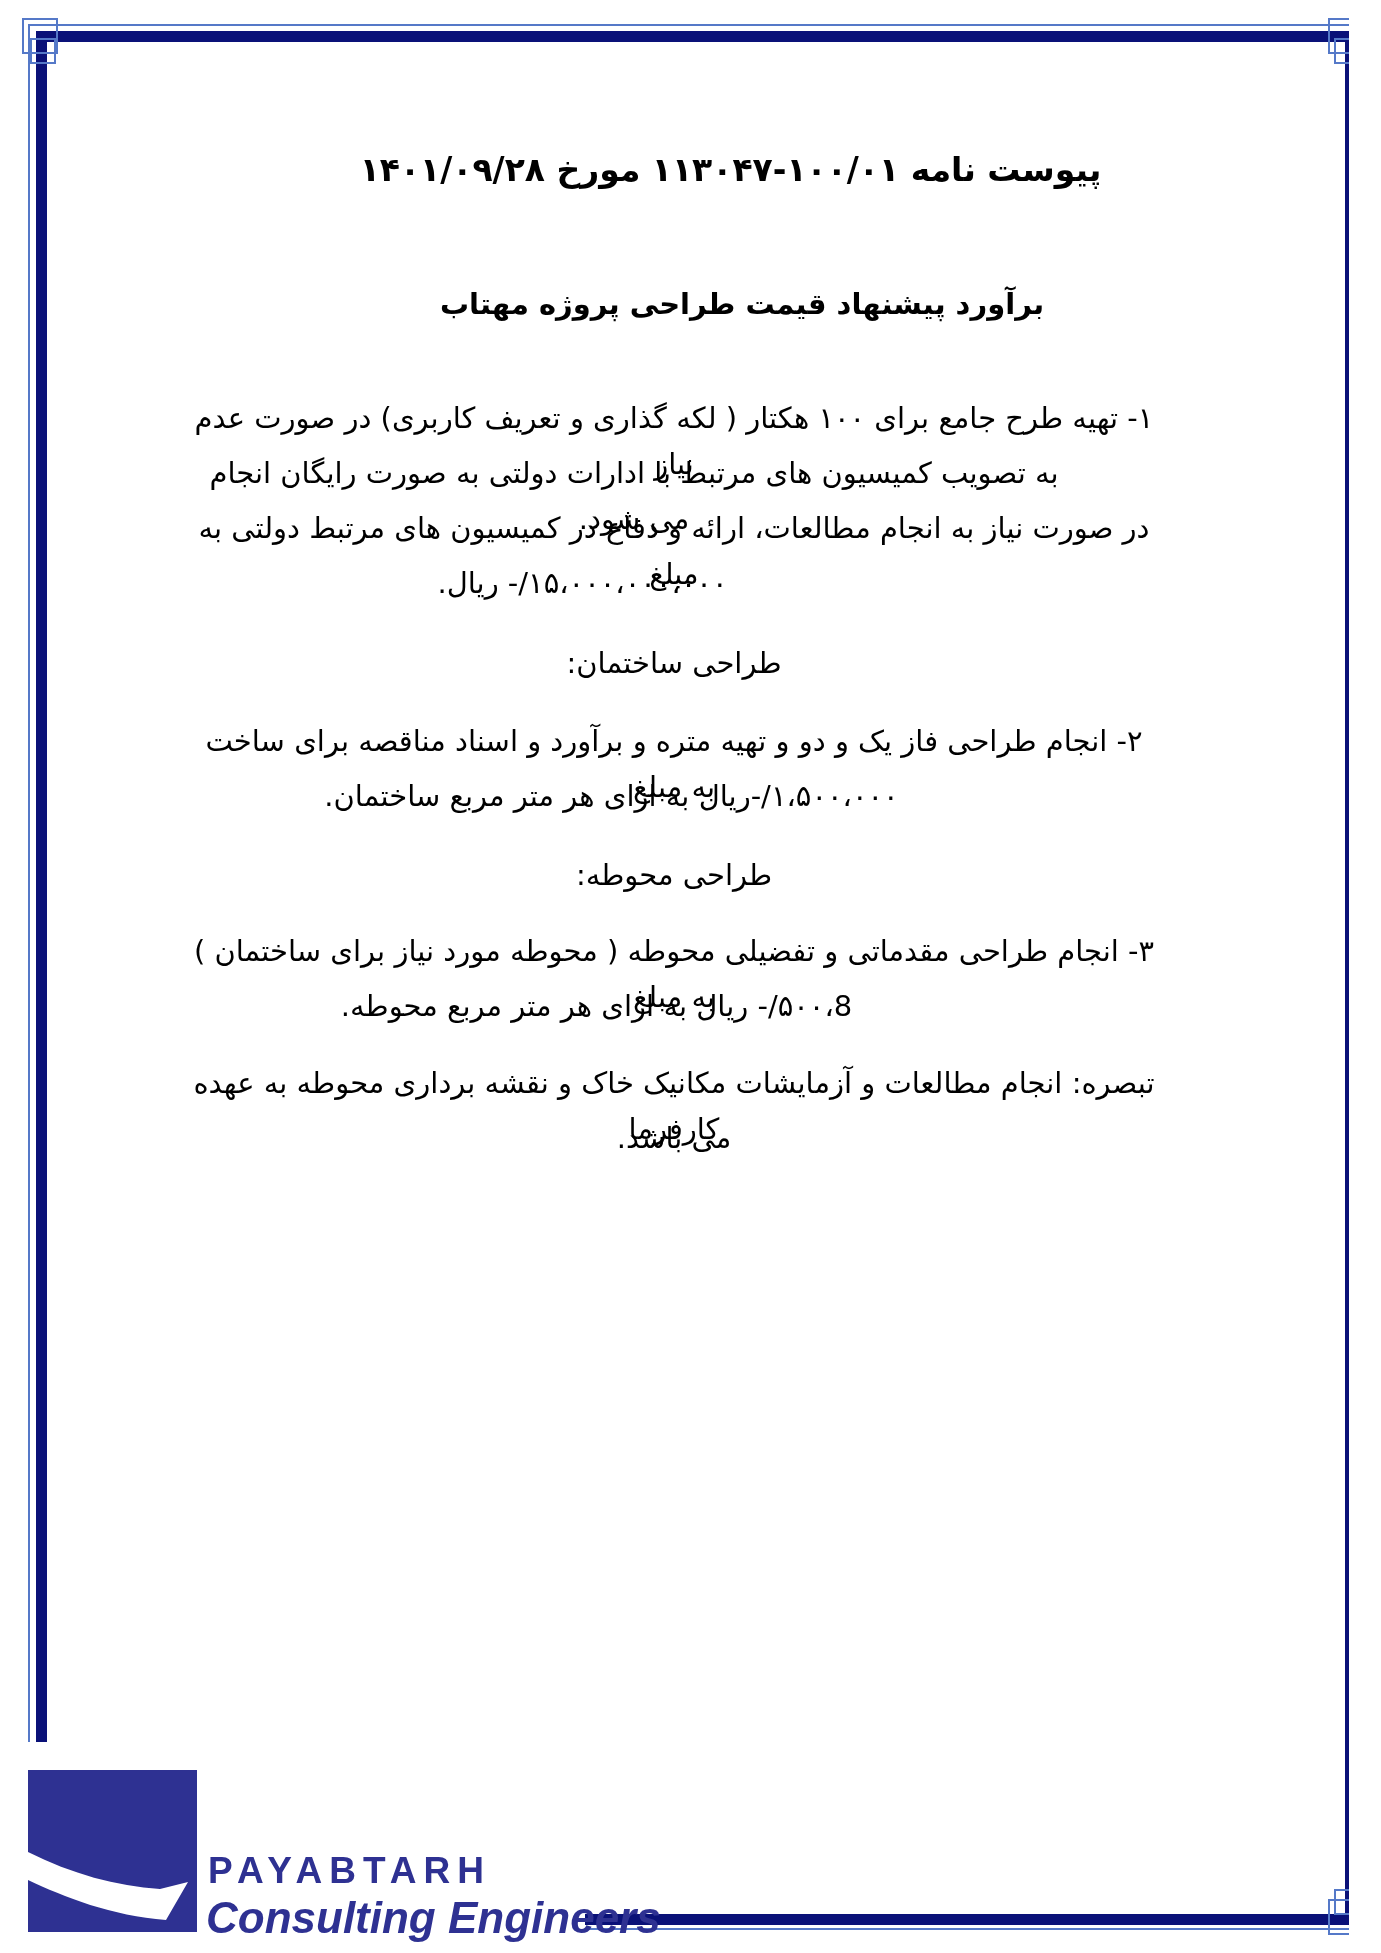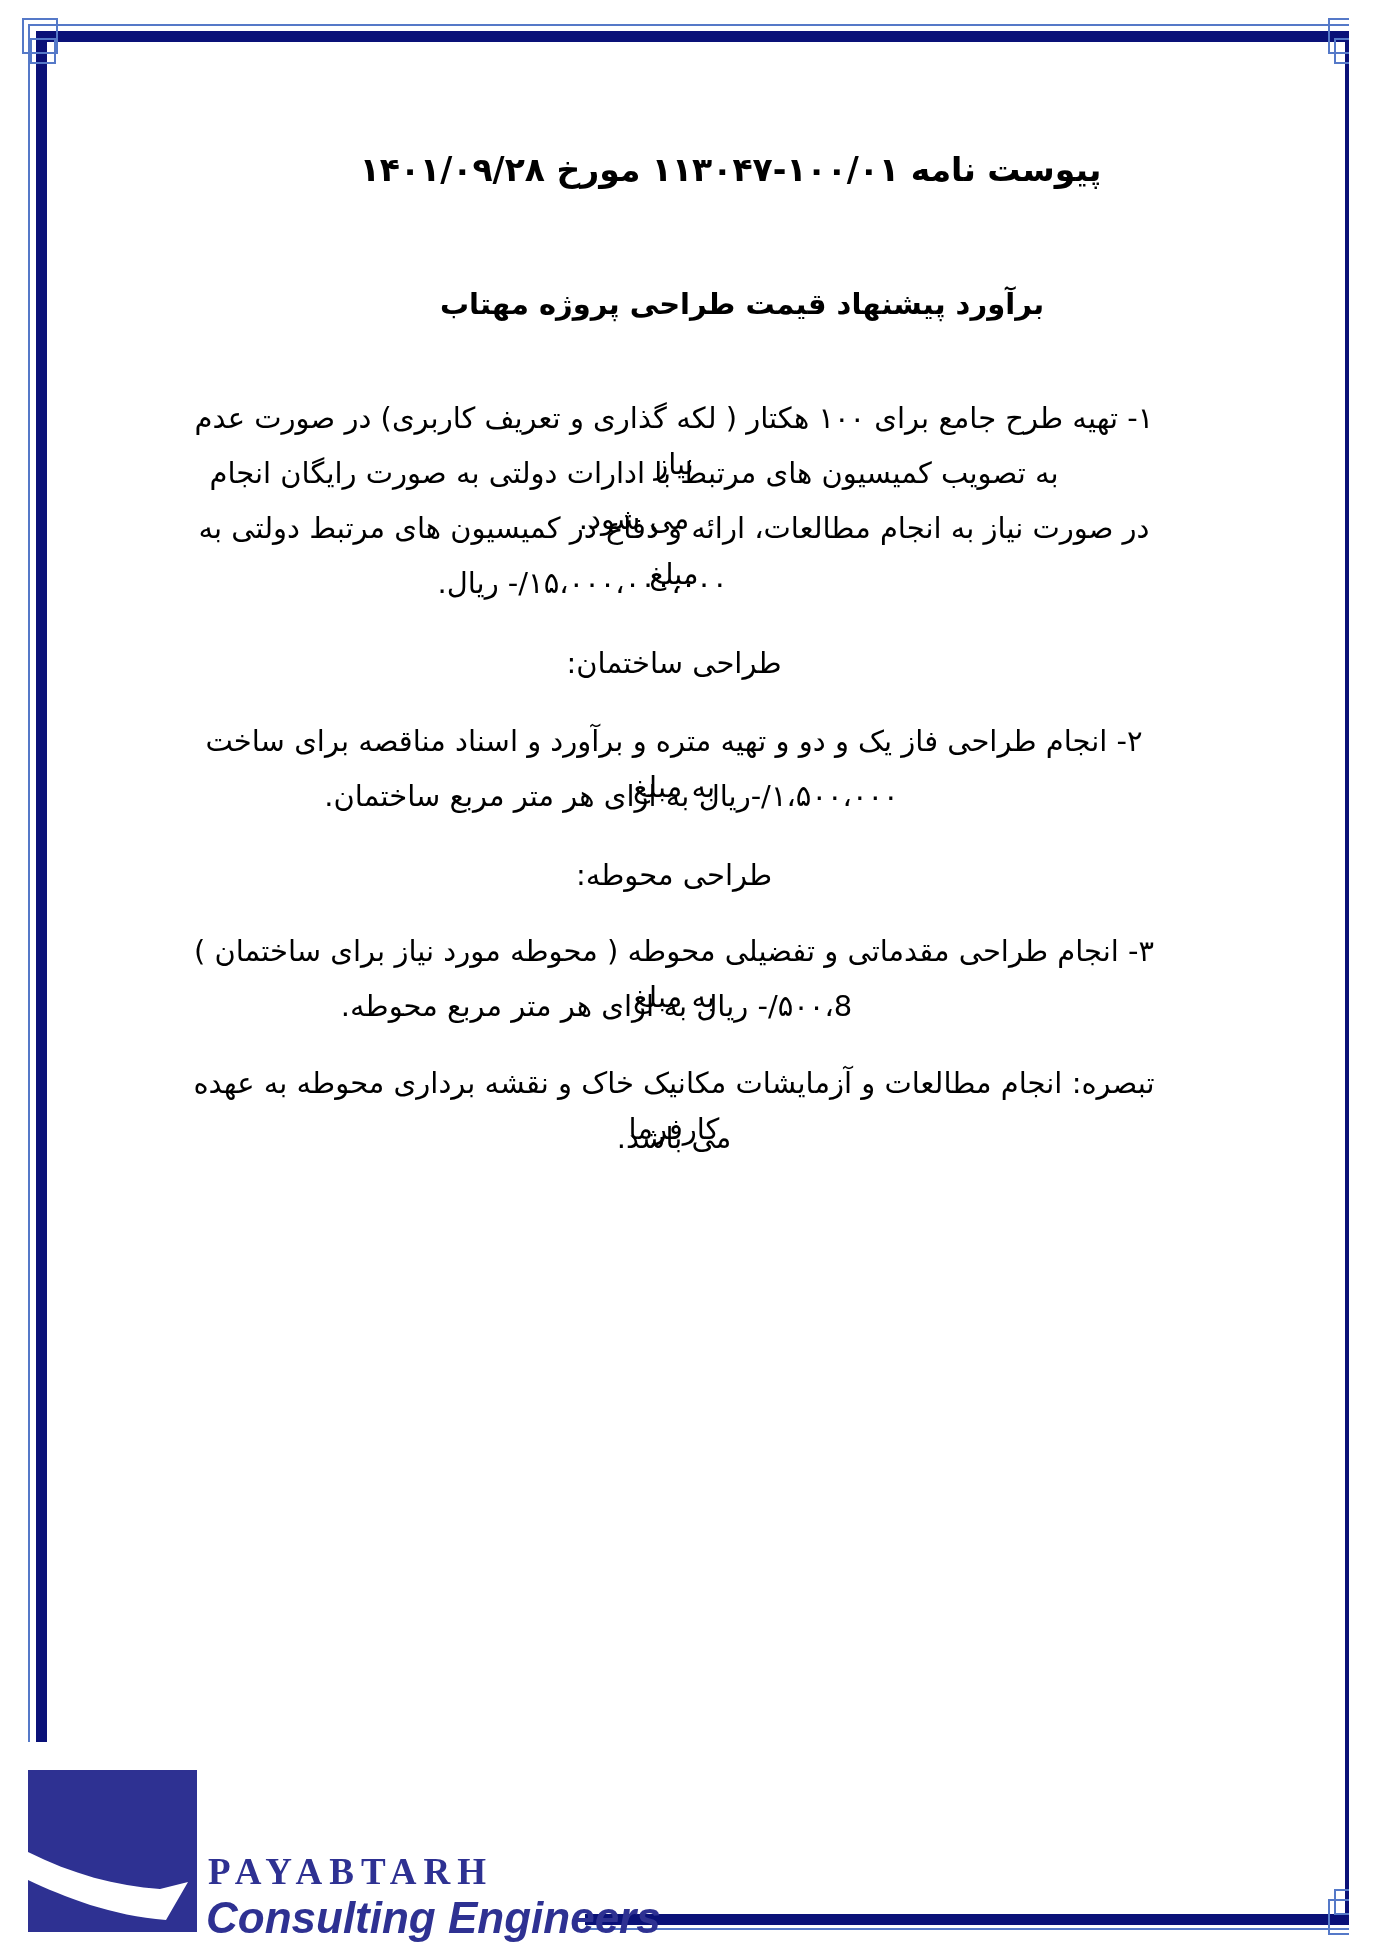--- a/index.html
+++ b/index.html
@@ -50,21 +50,21 @@
     position:absolute;left:0;top:1742px;width:585px;height:211px;
     background:#ffffff;z-index:6;
   }
   .logo-square{
     position:absolute;left:28px;top:1770px;width:169px;height:162px;
     background:#2e3192;z-index:7;
   }
   .logo-square svg{position:absolute;left:0;top:0;width:100%;height:100%;}
   .logo-name{
     position:absolute;left:208px;top:1850px;z-index:7;
-    font-family:Liberation Serif, serif;
+    font-family:Liberation Sans, sans-serif;
     font-size:37px;font-weight:bold;letter-spacing:7px;color:#2e3192;
     white-space:nowrap;
   }
   .logo-tagline{
     position:absolute;left:206px;top:1893px;z-index:7;
     font-family:"Liberation Sans", sans-serif;
     font-size:44px;font-weight:bold;font-style:italic;color:#2e3192;
     white-space:nowrap;
     text-align:center;
   }

